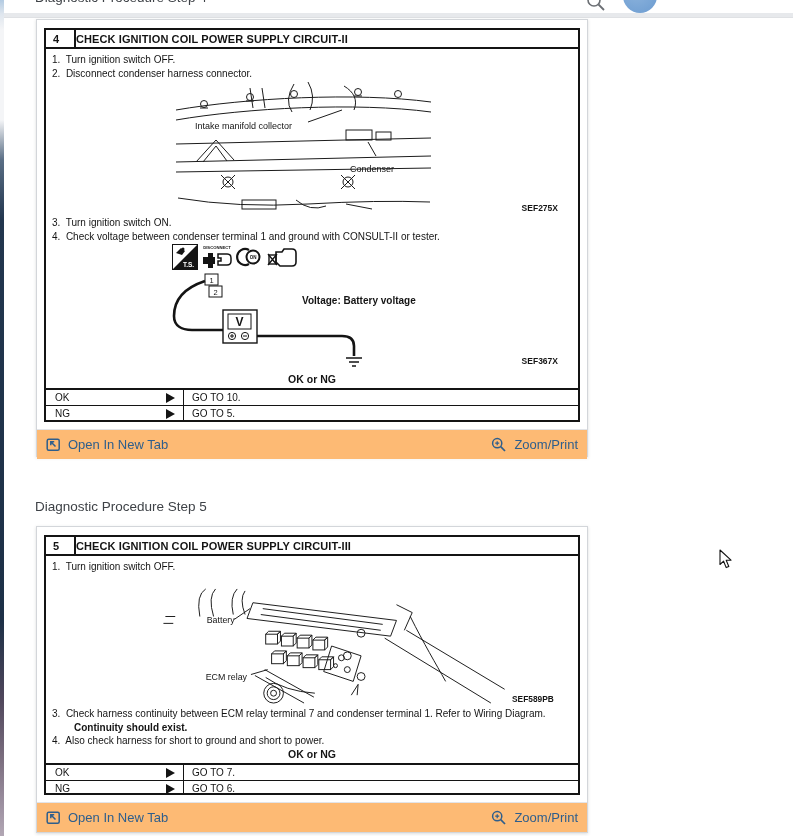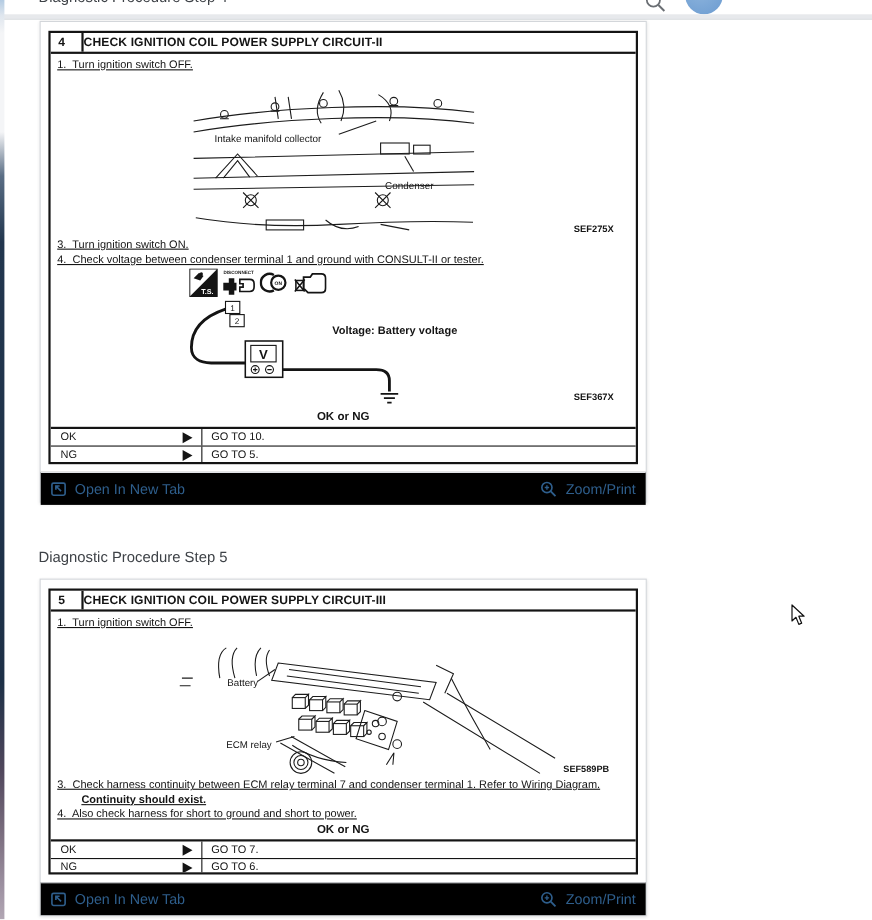--- a/index.html
+++ b/index.html
@@ -29,40 +29,40 @@
   .doc{border:2px solid #141414;box-sizing:border-box;background:#fff;overflow:hidden;
     color:#141414;display:flex;flex-direction:column;}
   .doc-1{height:394px;}
   .doc-2{height:260px;}
 
   .doc-header{display:flex;border-bottom:2px solid #141414;height:17px;align-items:center;flex:none;}
   .doc-stepnum{width:30px;flex:none;border-right:2px solid #141414;font-weight:bold;font-size:11px;
     padding-left:7px;height:100%;display:flex;align-items:center;box-sizing:border-box;}
   .doc-title{font-weight:bold;font-size:11px;padding-left:0;letter-spacing:.1px;}
 
-  .doc-steps{padding:4px 12px 0 6px;flex:none;text-decoration:underline;}
+  .doc-steps{padding:4px 12px 0 6px;flex:none;}
   .doc-step{font-size:10px;line-height:13.5px;white-space:pre-wrap;}
   .doc-step-bold{font-size:10px;line-height:13px;font-weight:bold;padding-left:22px;}
 
   .fig{flex:none;display:block;}
   .fig svg{display:block;}
 
   .icon-row{flex:none;height:30px;display:flex;align-items:center;gap:3px;padding-left:126px;}
 
   .ok-ng{flex:none;text-align:center;font-weight:bold;font-size:10.5px;height:16px;line-height:15px;}
 
   .result-table{flex:none;border-top:2px solid #141414;}
   .result-row{display:flex;align-items:center;height:15px;border-bottom:1px solid #141414;font-size:10px;}
   .result-row:last-child{border-bottom:none;}
   .cell-result{width:138px;flex:none;display:flex;align-items:center;justify-content:space-between;
     padding:0 8px 0 9px;box-sizing:border-box;border-right:1px solid #141414;height:100%;}
   .tri-arrow{width:0;height:0;border-left:9px solid #141414;border-top:5px solid transparent;border-bottom:5px solid transparent;}
   .cell-action{padding-left:8px;}
 
-  .card-footer{flex:none;height:29px;background:#000000;border-top:1px solid #e2e4e8;
+  .card-footer{flex:none;height:29px;background:#fdba74;border-top:1px solid #e2e4e8;
     display:flex;align-items:center;justify-content:space-between;padding:0 9px;}
   .footer-link{display:flex;align-items:center;gap:7px;color:#2e5e8c;font-size:13px;cursor:pointer;}
   .footer-link svg{display:block;}
 
   .section-heading{margin:42px 0 12px -1px;font-size:13.5px;color:#3e4247;}
 
   
   .cursor{position:absolute;left:719px;top:549px;z-index:20;}
 
   svg text{font-family:"Liberation Sans",sans-serif;}
@@ -86,20 +86,21 @@
     <div class="card card-1">
       <div class="doc-wrap">
         <div class="doc doc-1">
           <div class="doc-header">
             <div class="doc-stepnum">4</div>
             <div class="doc-title">CHECK IGNITION COIL POWER SUPPLY CIRCUIT-II</div>
           </div>
 
           <div class="doc-steps" style="height:31px;box-sizing:border-box;">
             <div class="doc-step">1.  Turn ignition switch OFF.</div>
+            <div class="doc-step">2.  Disconnect condenser harness connector.</div>
           </div>
 
           <div class="fig">
             <svg width="522" height="134" viewBox="0 0 522 134">
               <g stroke="#1c1c1c" fill="none" stroke-width="1">
                 <path d="M248 4 q-10 16 -2 28 M262 2 q8 14 2 28"></path>
                 <path d="M204 8 l3 20 M216 8 l3 20"></path>
                 <path d="M298 6 c10 6 14 14 10 24"></path>
                 <path d="M130 30 C 200 18 310 12 385 22"></path>
                 <path d="M130 40 C 200 28 310 22 385 32"></path>

